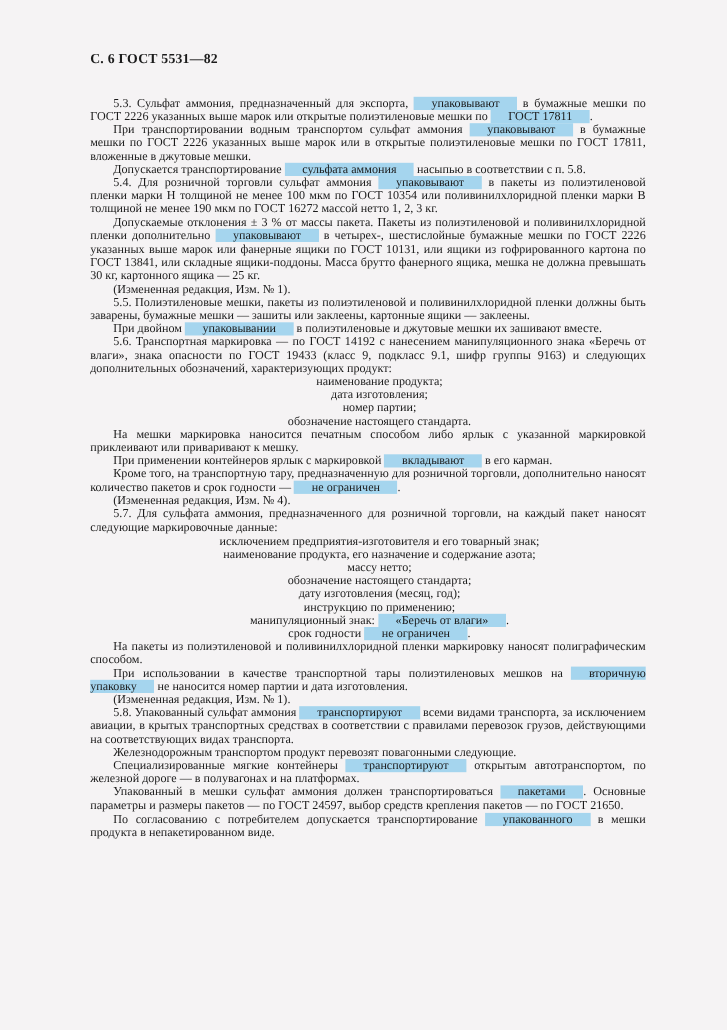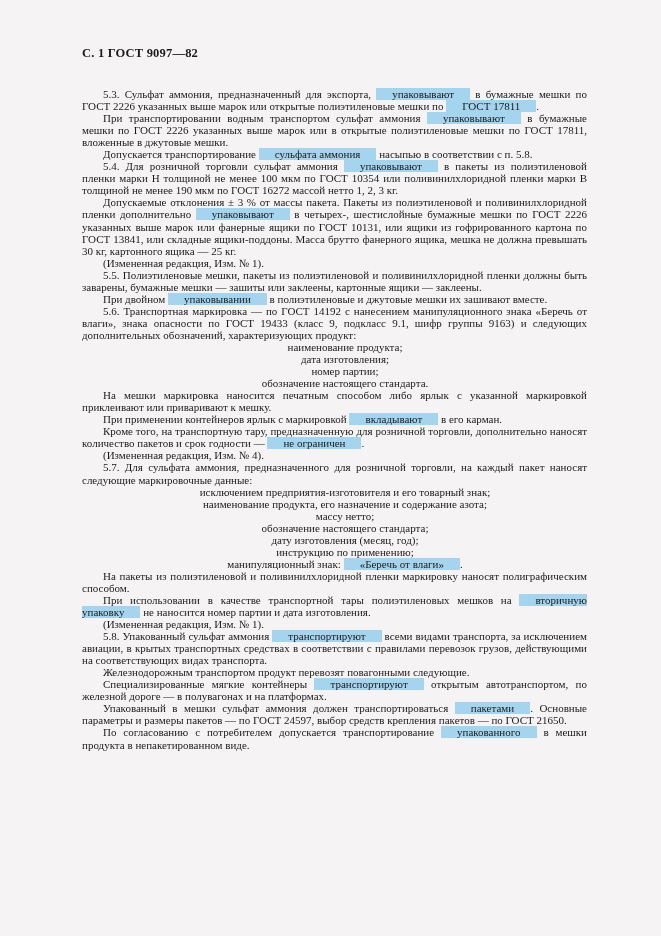--- a/index.html
+++ b/index.html
@@ -49,21 +49,21 @@
   mark.hl{
     background:var(--hl);
     color:inherit;
     padding:0 16px;
   }
 </style>
 </head>
 <body>
 
 <div class="page">
-  <div class="page-header">С. 1 ГОСТ 9097—82</div>
+  <div class="page-header">С. 6 ГОСТ 5531—82</div>
   <div class="doc-body">
       <p class="para indent">5.3. Сульфат аммония, предназначенный для экспорта, <mark class="hl">упаковывают</mark> в бумажные мешки по ГОСТ 2226 указанных выше марок или открытые полиэтиленовые мешки по <mark class="hl">ГОСТ 17811</mark>.</p>
       <p class="para indent">При транспортировании водным транспортом сульфат аммония <mark class="hl">упаковывают</mark> в бумажные мешки по ГОСТ 2226 указанных выше марок или в открытые полиэтиленовые мешки по ГОСТ 17811, вложенные в джутовые мешки.</p>
       <p class="para indent">Допускается транспортирование <mark class="hl">сульфата аммония</mark> насыпью в соответствии с п. 5.8.</p>
       <p class="para indent">5.4. Для розничной торговли сульфат аммония <mark class="hl">упаковывают</mark> в пакеты из полиэтиленовой пленки марки Н толщиной не менее 100 мкм по ГОСТ 10354 или поливинилхлоридной пленки марки В толщиной не менее 190 мкм по ГОСТ 16272 массой нетто 1, 2, 3 кг.</p>
       <p class="para indent">Допускаемые отклонения ± 3 % от массы пакета. Пакеты из полиэтиленовой и поливинилхлоридной пленки дополнительно <mark class="hl">упаковывают</mark> в четырех-, шестислойные бумажные мешки по ГОСТ 2226 указанных выше марок или фанерные ящики по ГОСТ 10131, или ящики из гофрированного картона по ГОСТ 13841, или складные ящики-поддоны. Масса брутто фанерного ящика, мешка не должна превышать 30 кг, картонного ящика — 25 кг.</p>
       <p class="para amendment">(Измененная редакция, Изм. № 1).</p>
       <p class="para indent">5.5. Полиэтиленовые мешки, пакеты из полиэтиленовой и поливинилхлоридной пленки должны быть заварены, бумажные мешки — зашиты или заклеены, картонные ящики — заклеены.</p>
       <p class="para indent">При двойном <mark class="hl">упаковывании</mark> в полиэтиленовые и джутовые мешки их зашивают вместе.</p>
       <p class="para indent">5.6. Транспортная маркировка — по ГОСТ 14192 с нанесением манипуляционного знака «Беречь от влаги», знака опасности по ГОСТ 19433 (класс 9, подкласс 9.1, шифр группы 9163) и следующих дополнительных обозначений, характеризующих продукт:</p>
@@ -76,20 +76,21 @@
       <p class="para indent">Кроме того, на транспортную тару, предназначенную для розничной торговли, дополнительно наносят количество пакетов и срок годности — <mark class="hl">не ограничен</mark>.</p>
       <p class="para amendment">(Измененная редакция, Изм. № 4).</p>
       <p class="para indent">5.7. Для сульфата аммония, предназначенного для розничной торговли, на каждый пакет наносят следующие маркировочные данные:</p>
       <p class="para list">исключением предприятия-изготовителя и его товарный знак;</p>
       <p class="para list">наименование продукта, его назначение и содержание азота;</p>
       <p class="para list">массу нетто;</p>
       <p class="para list">обозначение настоящего стандарта;</p>
       <p class="para list">дату изготовления (месяц, год);</p>
       <p class="para list">инструкцию по применению;</p>
       <p class="para list">манипуляционный знак: <mark class="hl">«Беречь от влаги»</mark>.</p>
+      <p class="para list">срок годности <mark class="hl">не ограничен</mark>.</p>
       <p class="para indent">На пакеты из полиэтиленовой и поливинилхлоридной пленки маркировку наносят полиграфическим способом.</p>
       <p class="para indent">При использовании в качестве транспортной тары полиэтиленовых мешков на <mark class="hl">вторичную упаковку</mark> не наносится номер партии и дата изготовления.</p>
       <p class="para amendment">(Измененная редакция, Изм. № 1).</p>
       <p class="para indent">5.8. Упакованный сульфат аммония <mark class="hl">транспортируют</mark> всеми видами транспорта, за исключением авиации, в крытых транспортных средствах в соответствии с правилами перевозок грузов, действующими на соответствующих видах транспорта.</p>
       <p class="para indent">Железнодорожным транспортом продукт перевозят повагонными следующие.</p>
       <p class="para indent">Специализированные мягкие контейнеры <mark class="hl">транспортируют</mark> открытым автотранспортом, по железной дороге — в полувагонах и на платформах.</p>
       <p class="para indent">Упакованный в мешки сульфат аммония должен транспортироваться <mark class="hl">пакетами</mark>. Основные параметры и размеры пакетов — по ГОСТ 24597, выбор средств крепления пакетов — по ГОСТ 21650.</p>
       <p class="para indent">По согласованию с потребителем допускается транспортирование <mark class="hl">упакованного</mark> в мешки продукта в непакетированном виде.</p>
     </div>
 </div>

